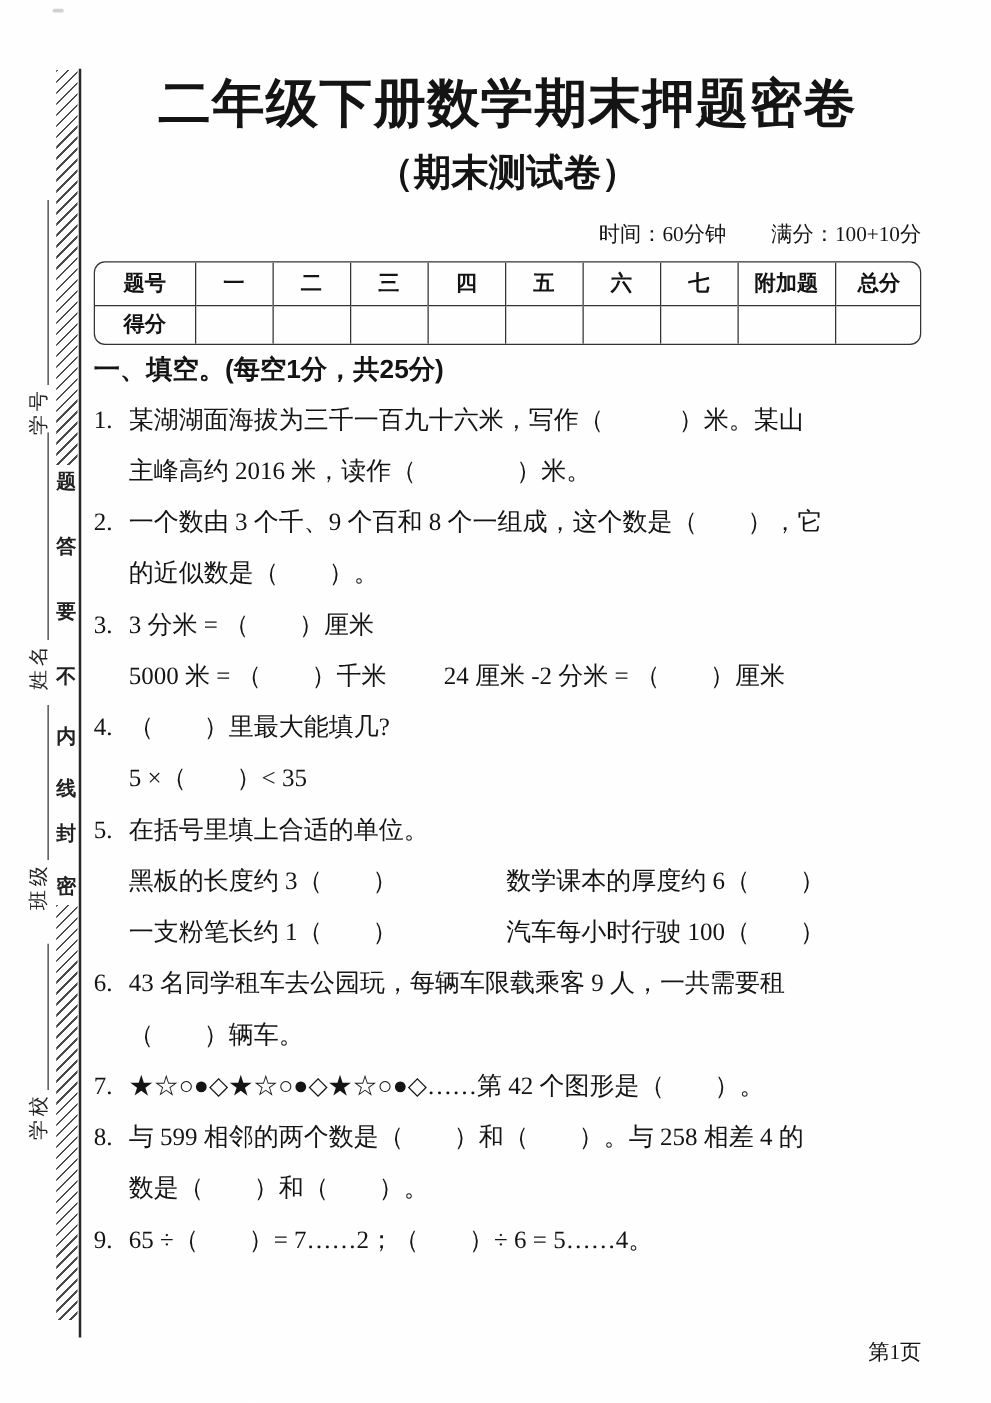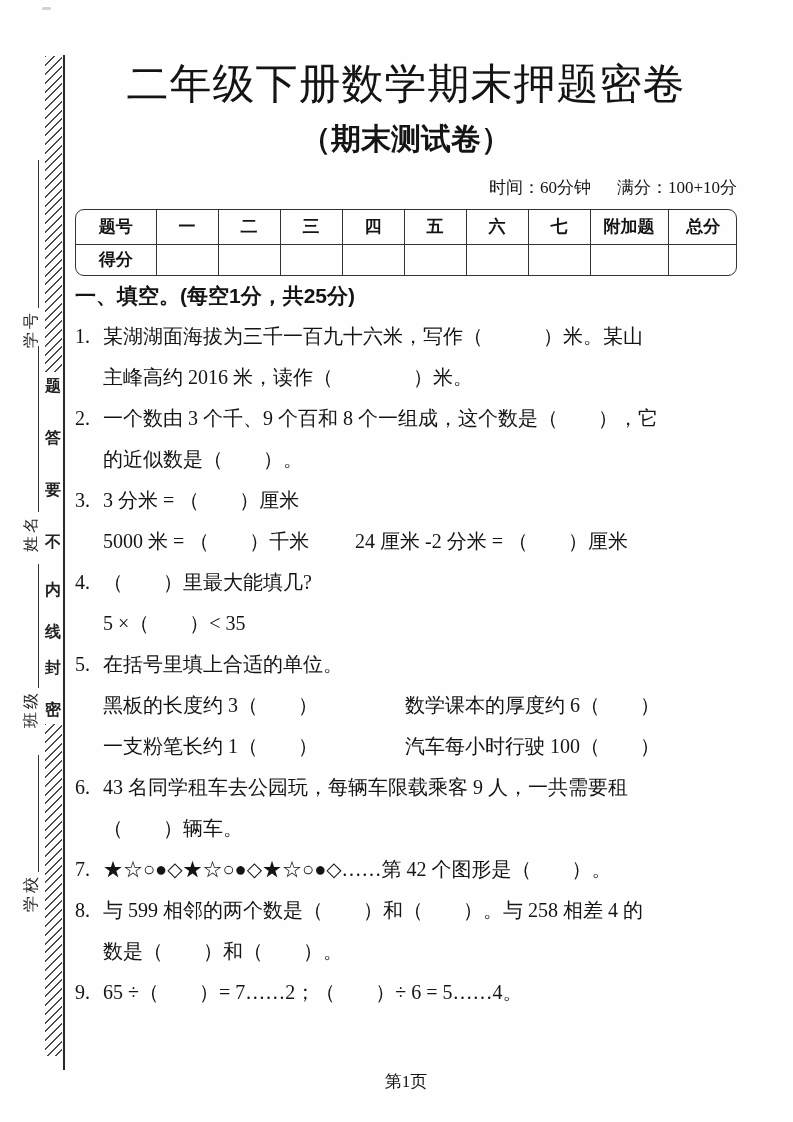--- a/index.html
+++ b/index.html
@@ -19,25 +19,25 @@
   .seal-char{position:absolute;left:42px;width:22px;text-align:center;
     font-size:16px;font-weight:bold;color:#222;line-height:1;}
   .vfield{position:absolute;display:flex;align-items:center;height:26px;
     transform:rotate(-90deg);transform-origin:0 0;}
   .vlabel{font-size:16px;letter-spacing:3px;color:#222;white-space:nowrap;}
   .vline{flex:1;height:58%;border-bottom:1.6px solid #333;margin-left:2px;}
   .artifact{position:absolute;left:42px;top:7px;width:9px;height:3px;background:#b8b8b8;opacity:.65;border-radius:2px;}
 
   
   .content{position:absolute;left:75px;top:40px;width:662px;}
-  .title{margin:18px 0 0 0;text-align:center;font-size:42px;font-weight:normal;
+  .title{margin:18px 0 0 0;text-align:center;font-size:42px;font-weight:bold;
     letter-spacing:1px;line-height:1.25;}
   .subtitle{margin:8px 0 0 0;text-align:center;font-size:30px;font-weight:bold;line-height:1.3;}
   .meta{margin-top:18px;text-align:right;font-size:17px;}
-  .meta span + span{margin-left:26px;}
+  .meta span + span{margin-left:36px;}
 
   .score-wrap{margin-top:10px;border:1.6px solid #333;border-radius:9px;overflow:hidden;}
   table{width:100%;border-collapse:collapse;table-layout:fixed;}
   td,th{border-left:1.4px solid #333;padding:0;text-align:center;
     font-size:17px;font-weight:bold;vertical-align:middle;}
   td:first-child,th:first-child{border-left:none;}
   tr.r1 th{height:34px;}
   tr.r2 td{height:30px;border-top:1.4px solid #333;}
 
   .section-heading{margin-top:5px;font-family:"Liberation Sans","DejaVu Sans",sans-serif;
@@ -45,21 +45,21 @@
 
   .questions{margin-top:5px;font-size:20px;}
   .qline{display:flex;line-height:41px;white-space:nowrap;}
   .qnum{flex:none;width:28px;}
   .indent{padding-left:28px;}
   .cols .lcol{flex:none;}
   .c3 .lcol{width:252px;}
   .c4 .lcol{width:352px;}
   .c5 .lcol{width:302px;}
 
-  .footer{position:absolute;left:75px;top:1070px;width:662px;text-align:center;font-size:17px;}
+  .footer{position:absolute;left:75px;top:1070px;width:662px;text-align:right;font-size:17px;}
 </style>
 </head>
 <body>
 
 <div class="page">
 
   <div class="artifact"></div>
 
   <div>
     <div class="seal-rule"></div>

